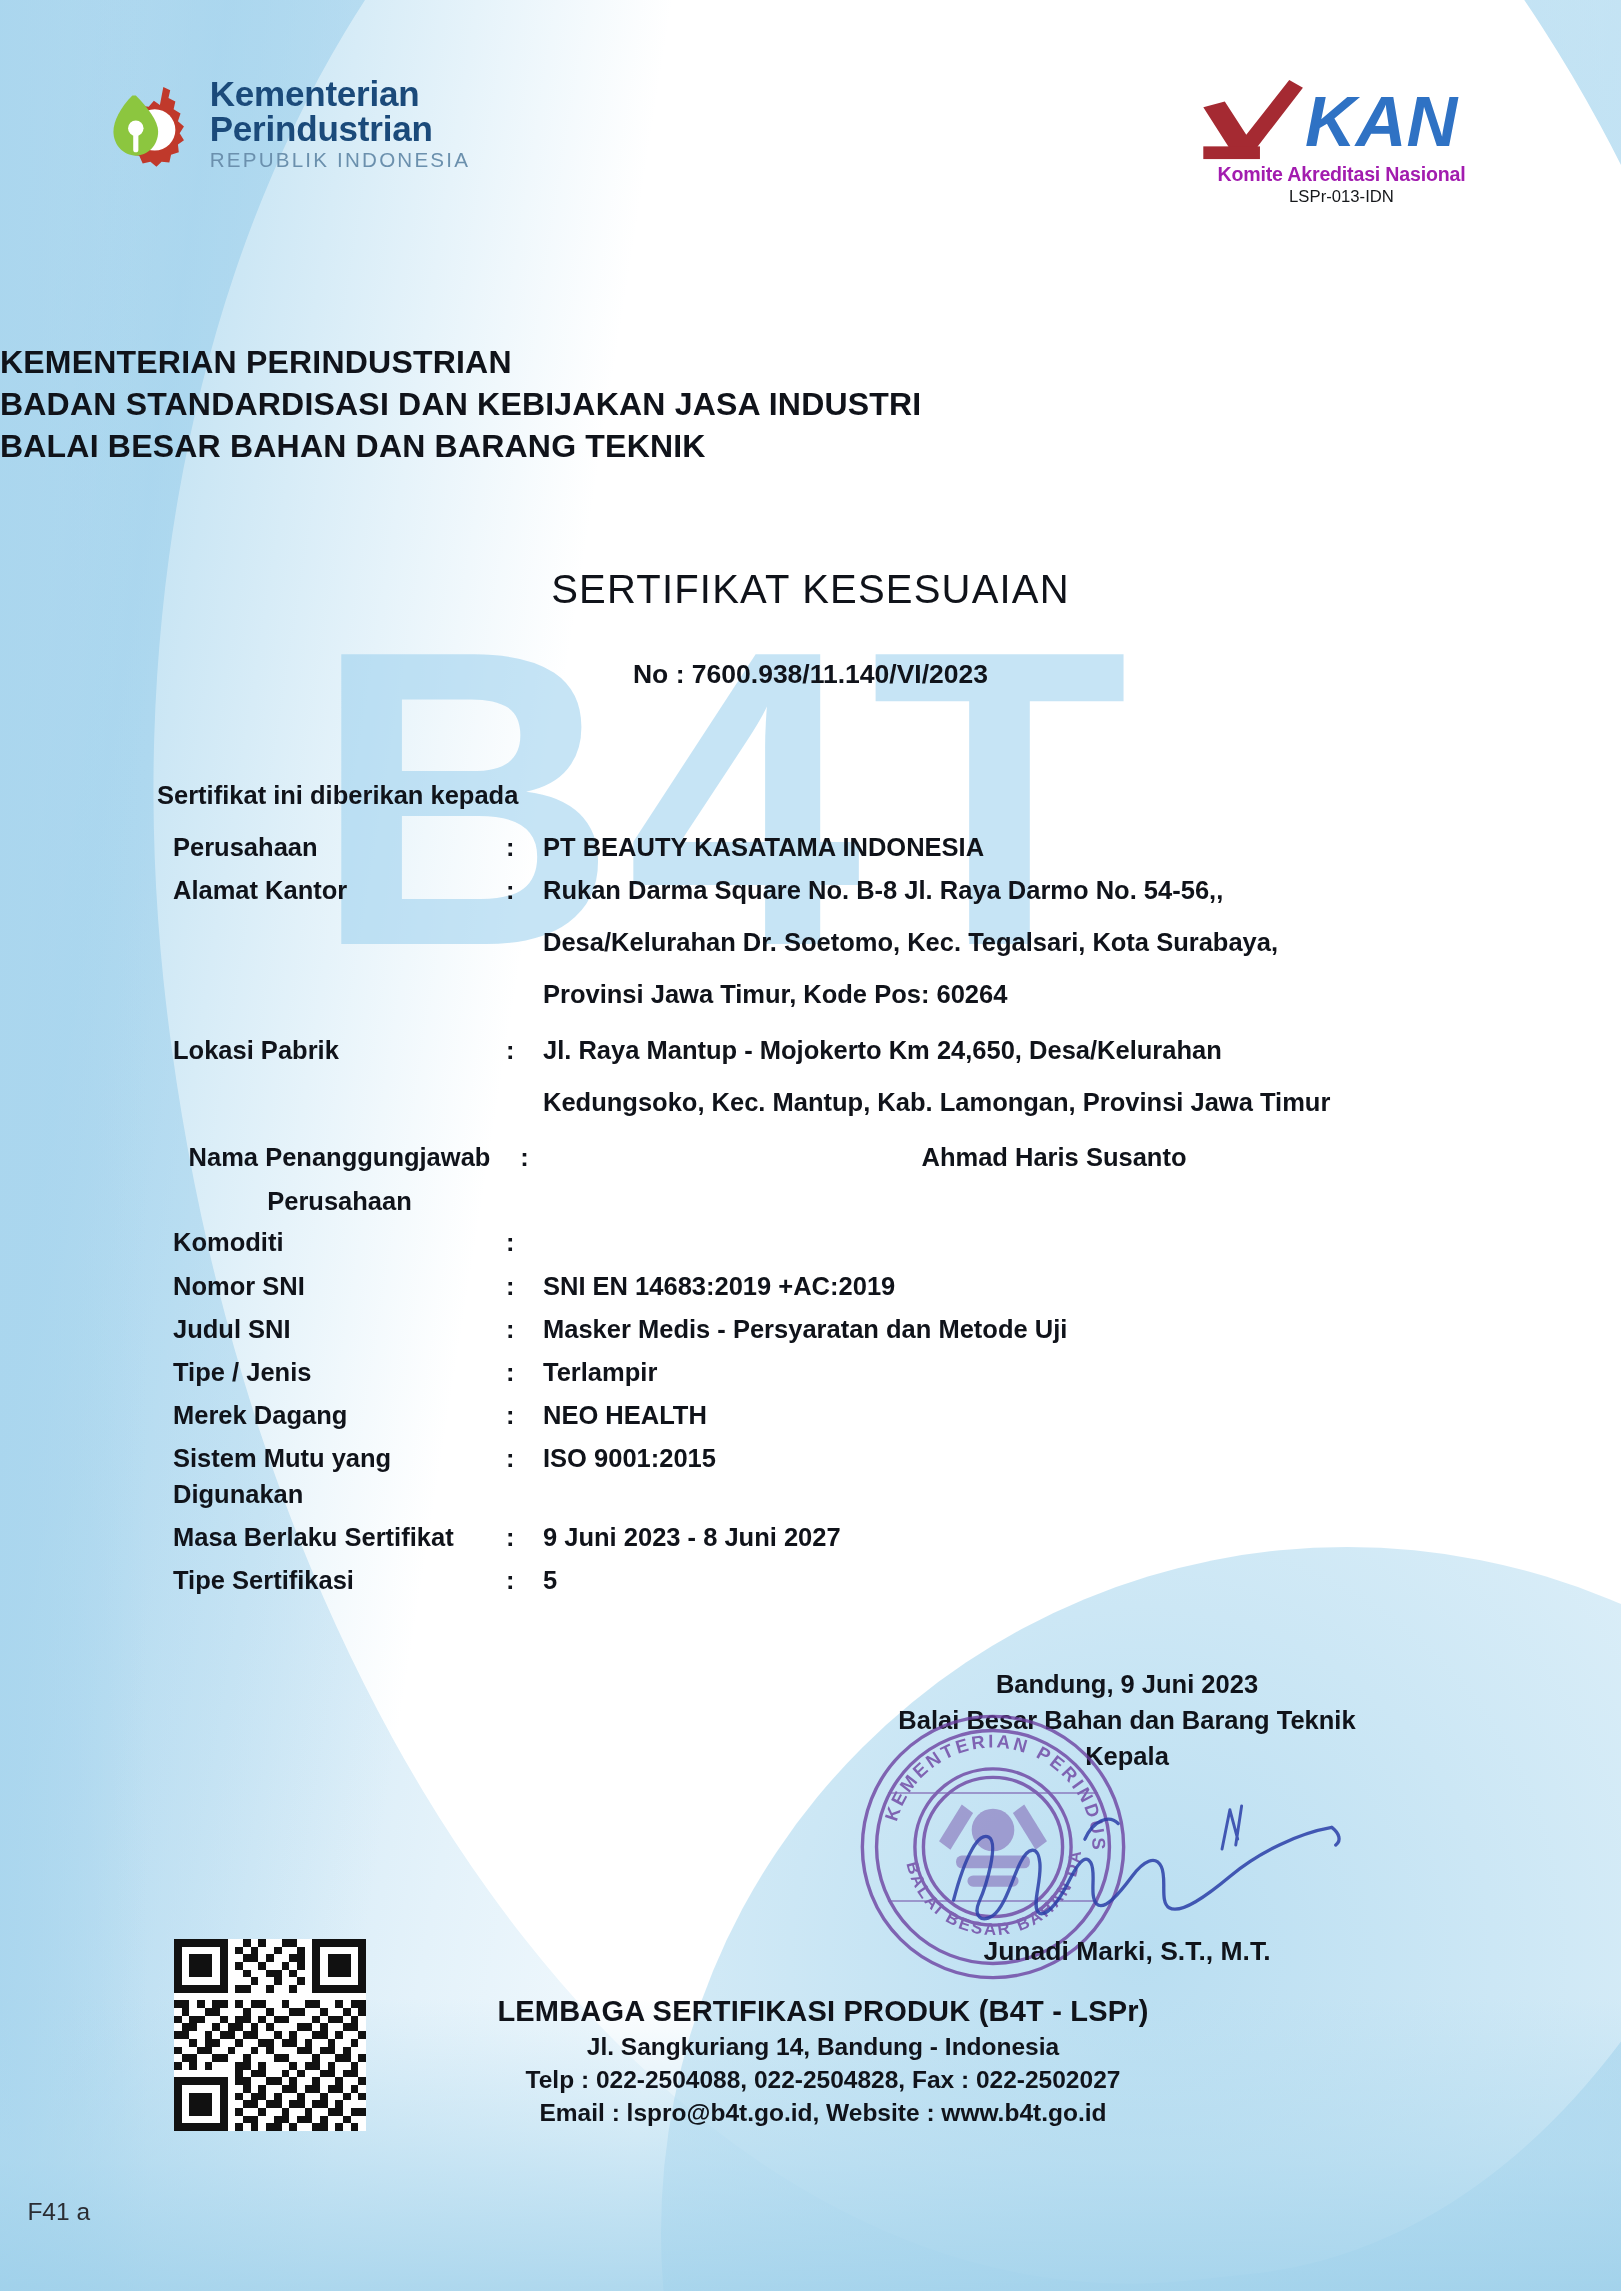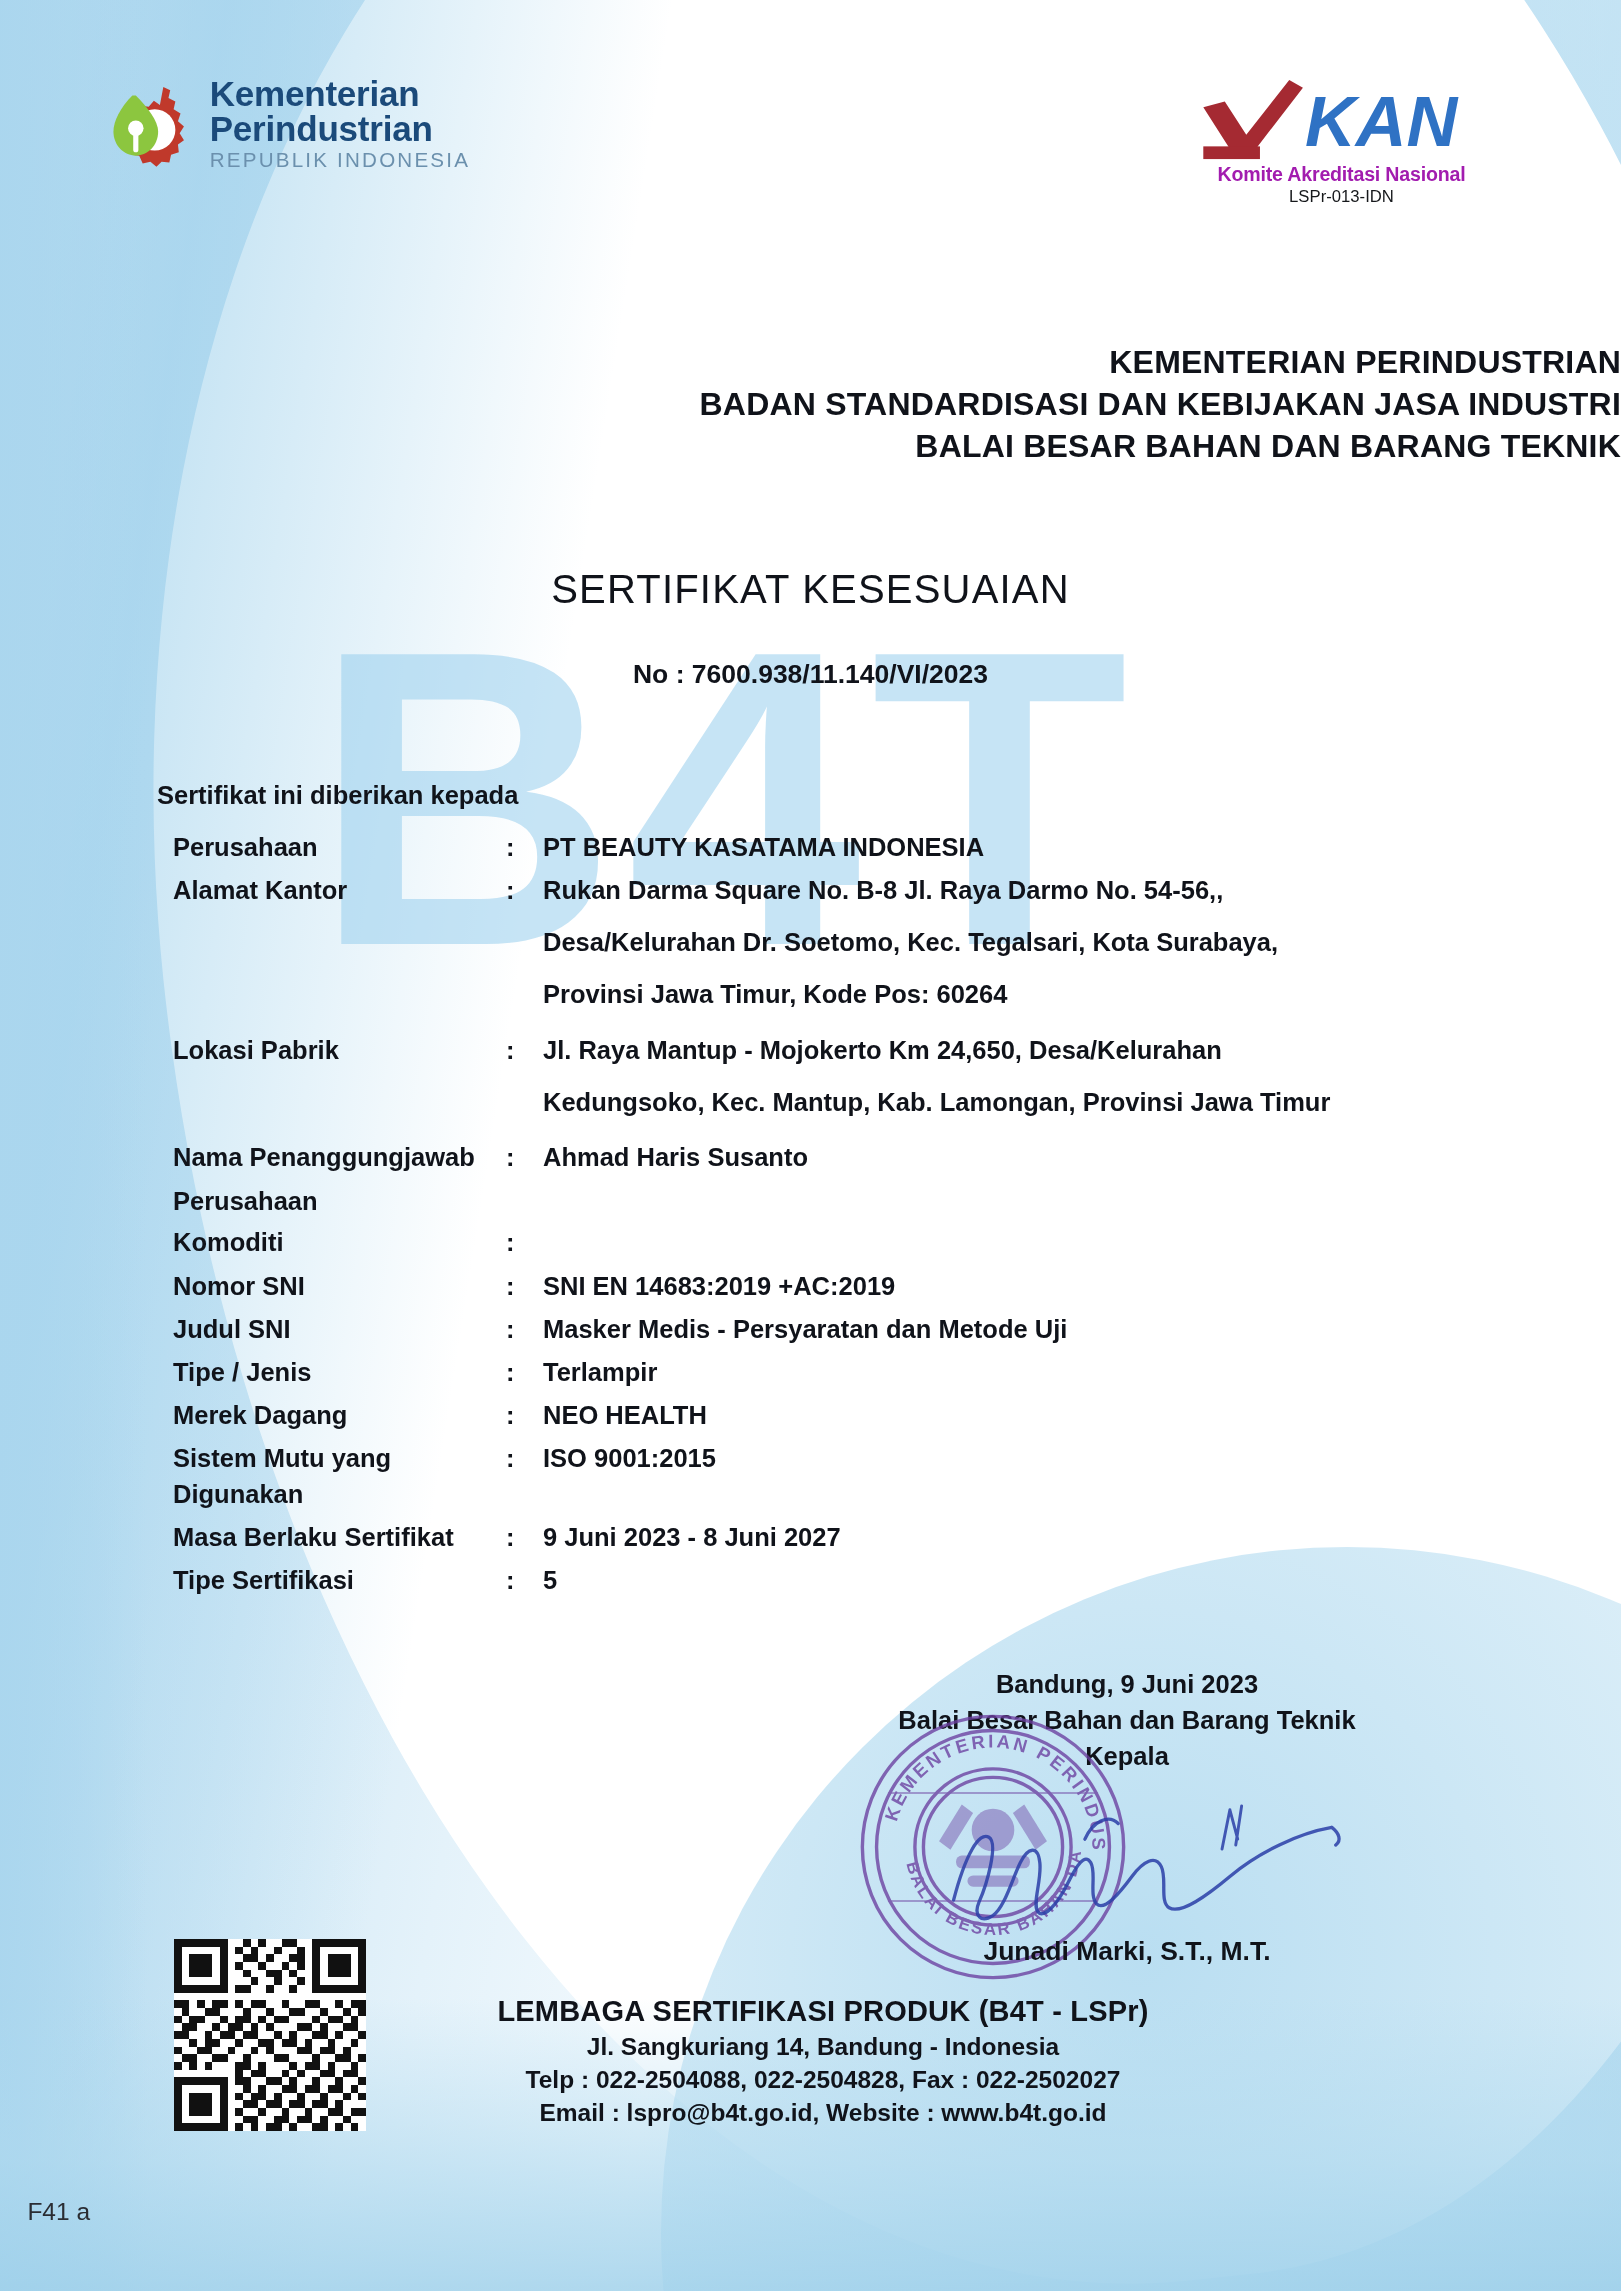--- a/index.html
+++ b/index.html
@@ -124,21 +124,21 @@
     font-size: 16.7px;
     color: #16181b;
     margin-top: 1px;
   }
 
   
   .org-titles {
     position: absolute;
     left: 0; top: 341px;
     width: 100%;
-    text-align: right;
+    text-align: left;
   }
   .org-line {
     font-size: 32px;
     font-weight: bold;
     color: #10131a;
     line-height: 1.32;
     letter-spacing: 0.2px;
   }
 
   .cert-title {
@@ -197,21 +197,21 @@
   .field-value {
     flex: 1 1 auto;
     font-size: 25.5px;
     font-weight: bold;
     color: #10131a;
     line-height: 1.42;
   }
   .field-value .vline { display: block; margin-bottom: 15.7px; }
   .field-value .vline:last-child { margin-bottom: 0; }
   .field-row.tall { margin-bottom: 19.6px; }
-  .field-row.tight { margin-bottom: 4.9px; }
+  .field-row.tight { margin-bottom: 4.9px; text-align: center; }
   .label-cont { margin-bottom: 7.8px; }
 
   
   .sign-block {
     position: absolute;
     left: 833px; top: 1666px;
     width: 588px;
     text-align: center;
   }
   .sign-line {

